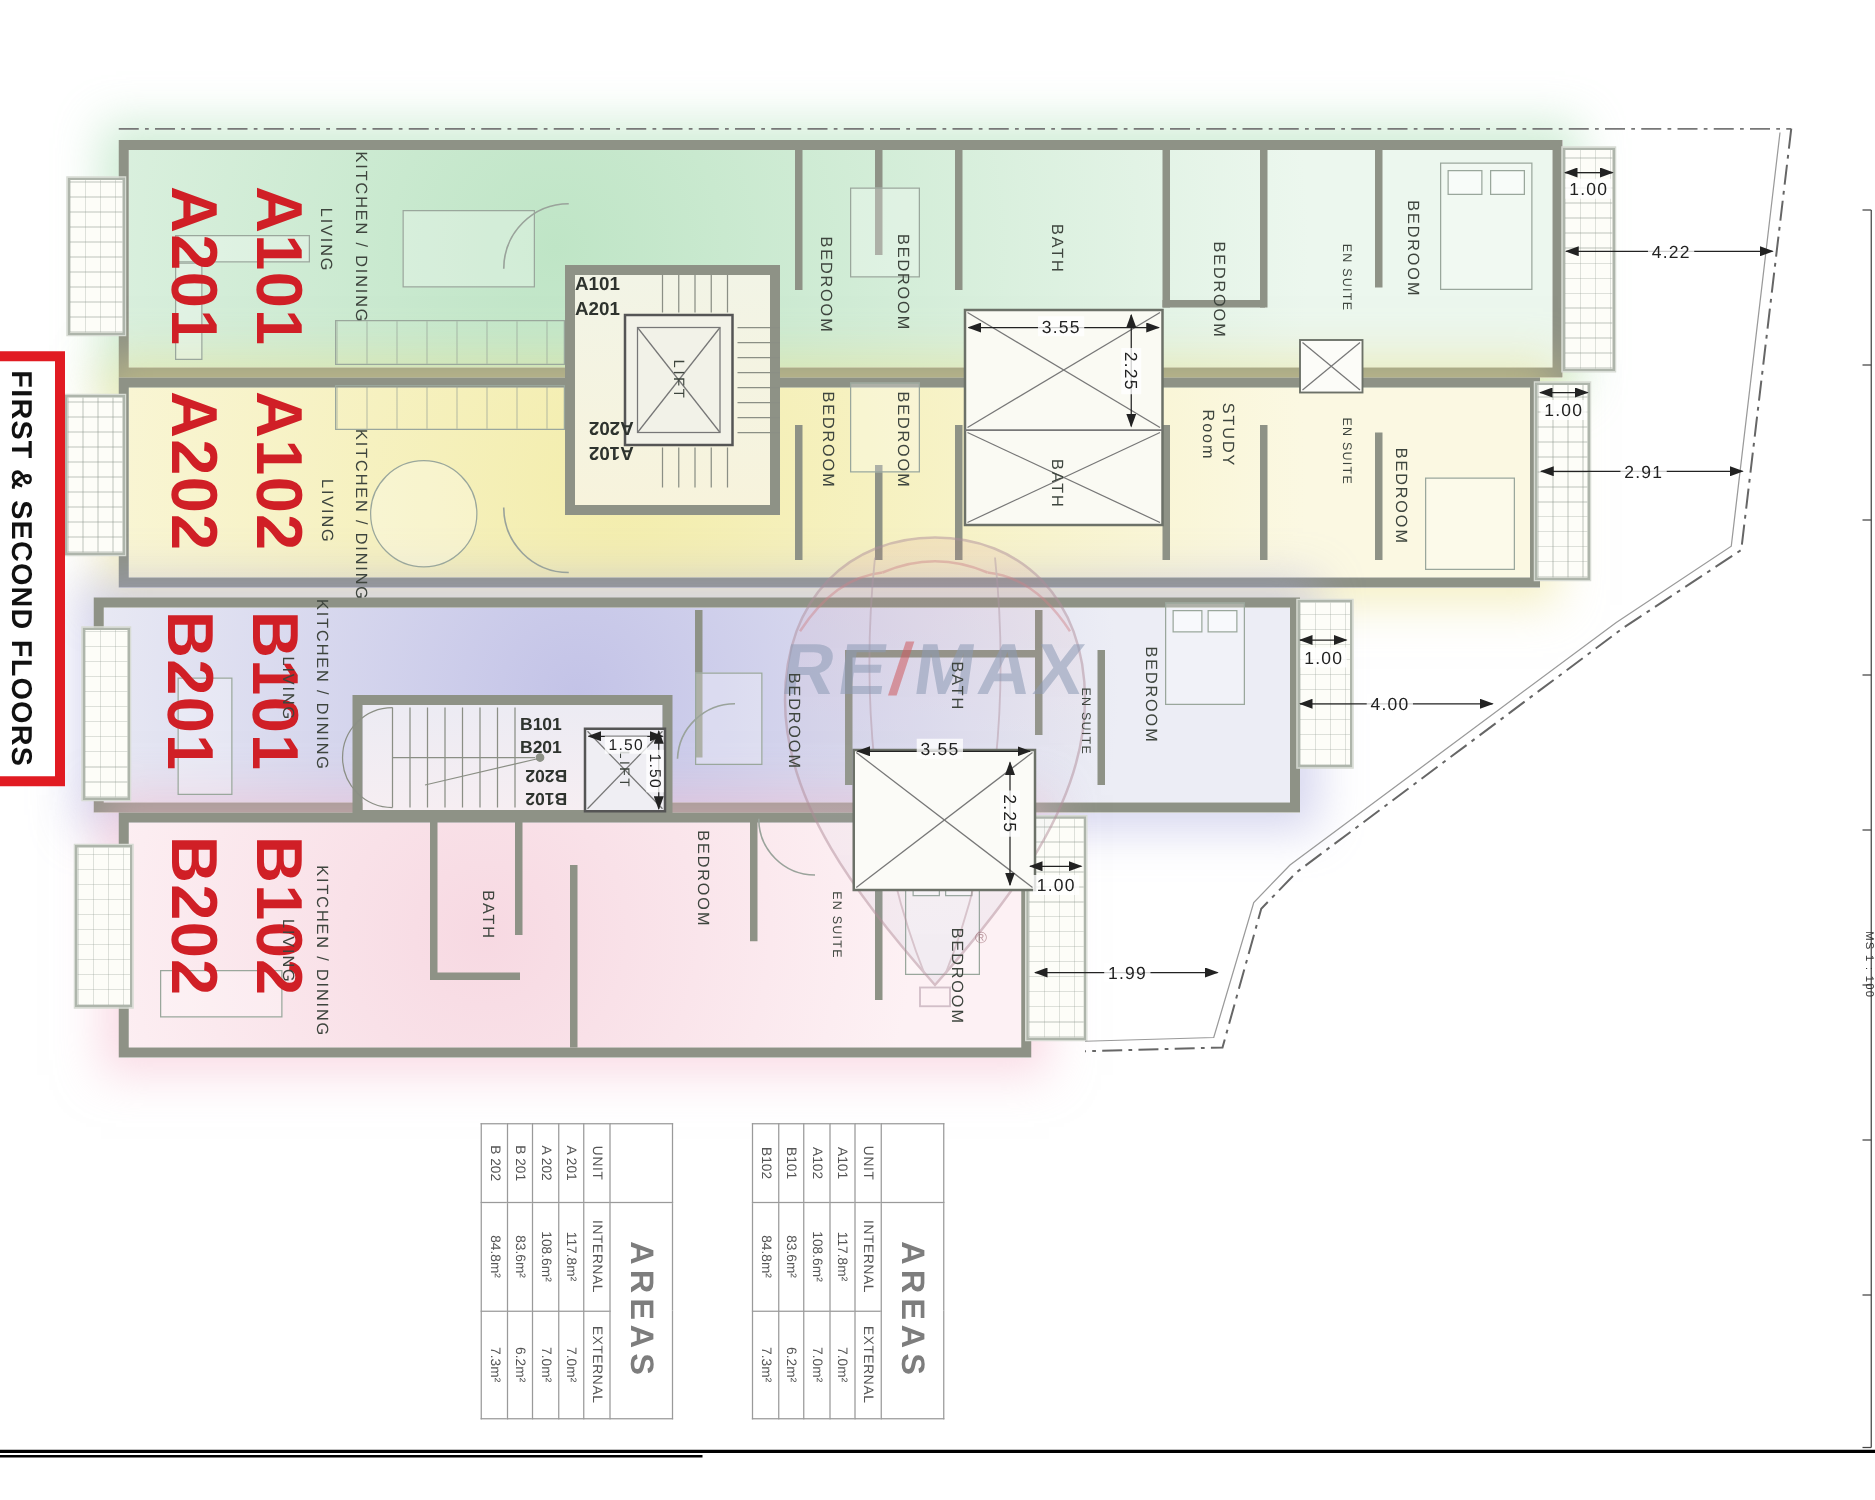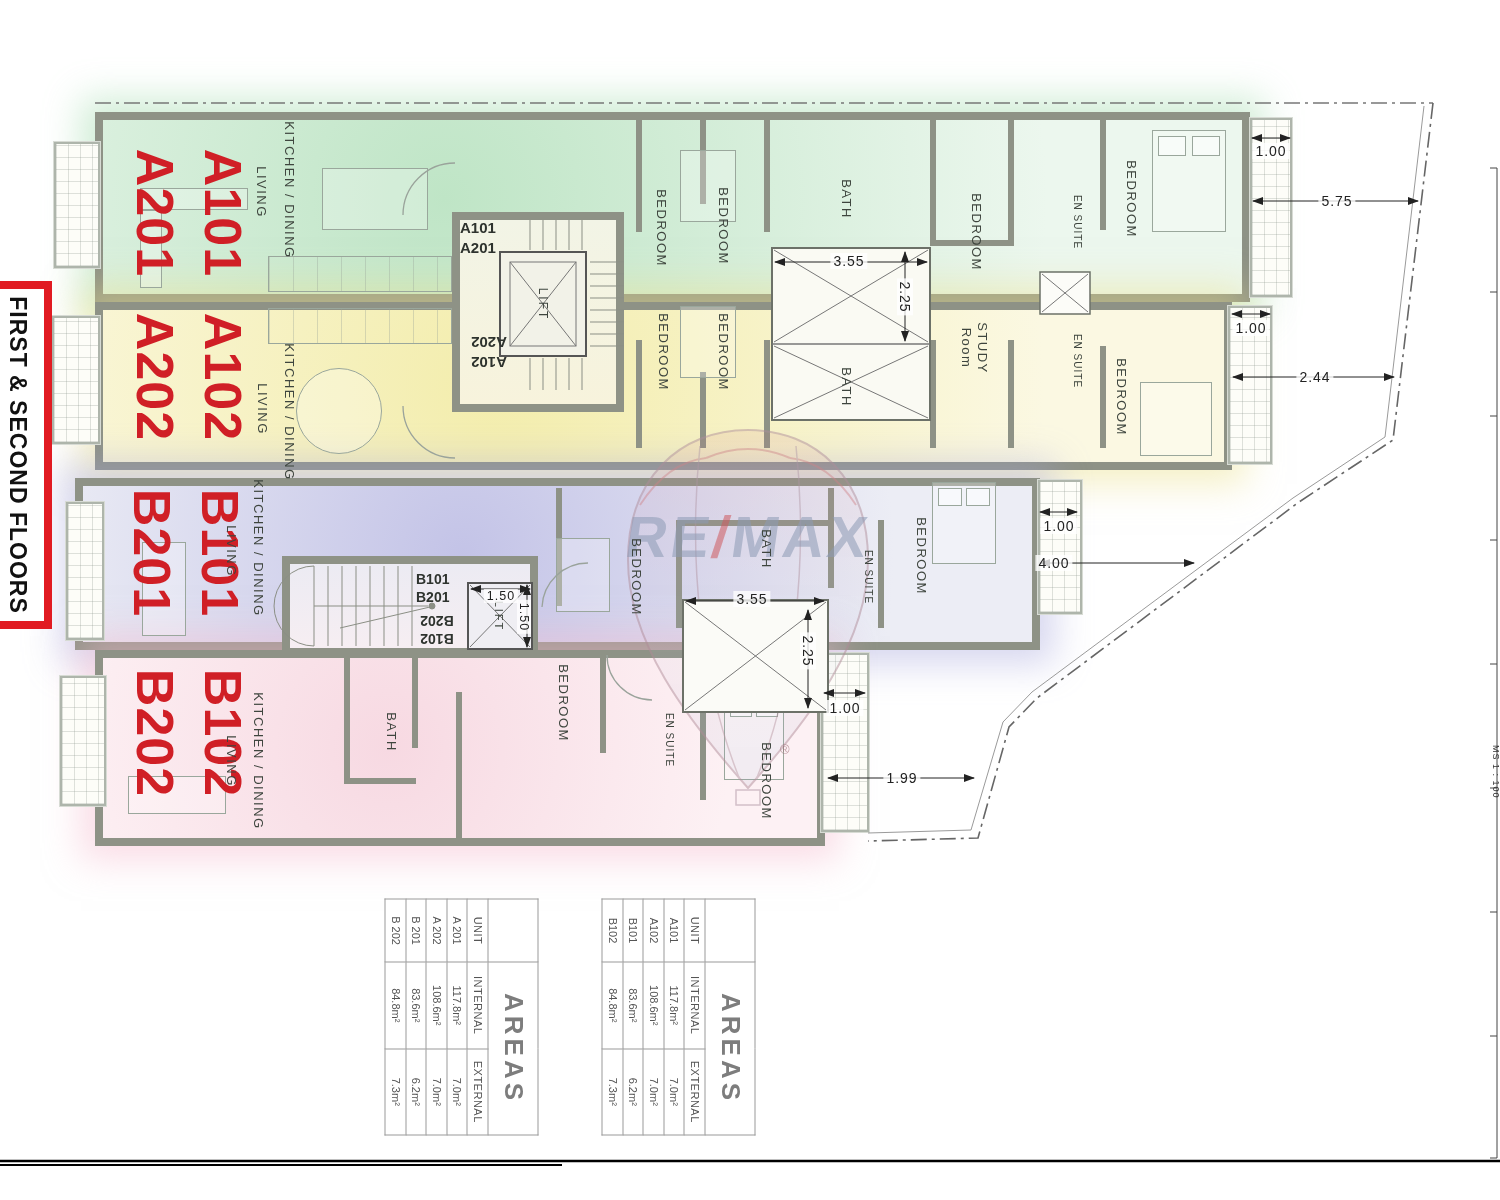--- a/index.html
+++ b/index.html
@@ -327,29 +327,29 @@
     <div>B101</div>
     <div>B201</div>
   </div>
   <div class="corelab flip" style="left:437px;top:630px;font-size:14px;">
     <div>B102</div>
     <div>B202</div>
   </div>
   <div class="lift" style="left:499px;top:616px;font-size:11px;">LIFT</div>
 
   <div class="dim" style="left:1271px;top:151px;">1.00</div>
-  <div class="dim" style="left:1337px;top:201px;">5.75</div>
+  <div class="dim" style="left:1337px;top:201px;">4.22</div>
   <div class="dim" style="left:1251px;top:328px;">1.00</div>
-  <div class="dim" style="left:1315px;top:377px;">2.44</div>
+  <div class="dim" style="left:1315px;top:377px;">2.91</div>
   <div class="dim" style="left:849px;top:261px;">3.55</div>
   <div class="dim vert" style="left:905px;top:297px;">2.25</div>
   <div class="dim" style="left:752px;top:599px;">3.55</div>
   <div class="dim vert" style="left:808px;top:651px;">2.25</div>
   <div class="dim" style="left:1059px;top:526px;">1.00</div>
-  <div class="dim" style="left:1054px;top:563px;">4.00</div>
+  <div class="dim" style="left:1112px;top:563px;">4.00</div>
   <div class="dim" style="left:845px;top:708px;">1.00</div>
   <div class="dim" style="left:902px;top:778px;">1.99</div>
   <div class="dim smd" style="left:501px;top:596px;">1.50</div>
   <div class="dim smd vert" style="left:524px;top:617px;">1.50</div>
 
   <div id="floorsbox">
     <div class="txt">FIRST &amp; SECOND FLOORS</div>
   </div>
 
   <div class="scale-note">MS 1 : 100</div>

